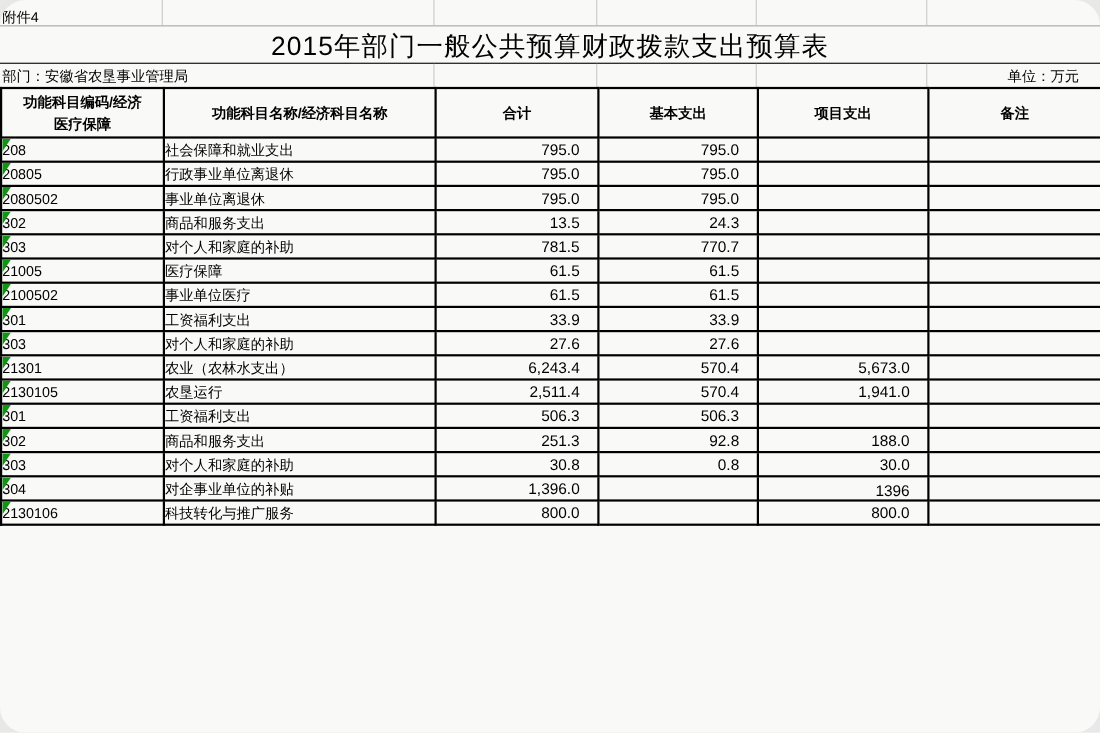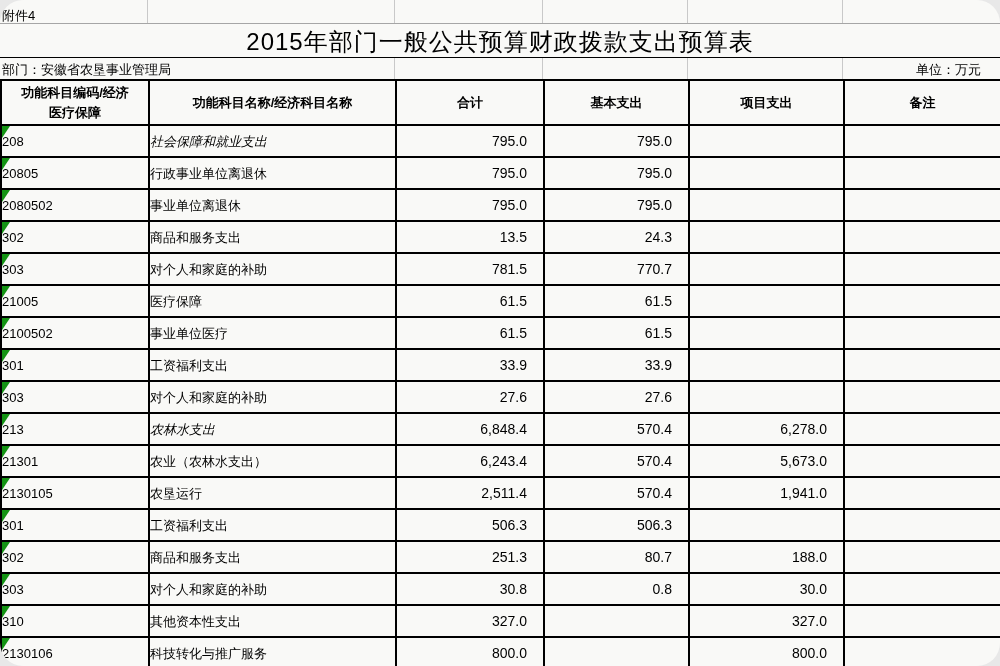--- a/index.html
+++ b/index.html
@@ -37,27 +37,27 @@
     border-collapse:collapse;table-layout:fixed;
   }
   .budget th,.budget td{
     border:2px solid var(--bd);padding:0;box-sizing:border-box;
     overflow:hidden;white-space:nowrap;
   }
   .budget th{
     font-size:13px;font-weight:bold;height:45px;
     text-align:center;vertical-align:middle;line-height:1.5;
   }
-  .budget tbody tr{height:32px;}
+  .budget tbody tr{height:22px;}
   .budget td{font-size:13px;vertical-align:middle;position:relative;line-height:1;}
   td.num{text-align:right;padding-right:16px;font-size:14px;}
   td.vbottom{vertical-align:bottom;padding-bottom:1px;}
   .ind-c0{padding-left:3px;}  .ind-c1{padding-left:17px;}
   .ind-c2{padding-left:27px;} .ind-c3{padding-left:38px;}
-  .ind-n0{padding-left:6px;font-style:italic;}  .ind-n1{padding-left:17px;}
+  .ind-n0{padding-left:6px;}  .ind-n1{padding-left:17px;}
   .ind-n2{padding-left:30px;} .ind-n3{padding-left:44px;}
   .tri{
     position:absolute;top:0;left:0;width:8px;height:12px;
     background:var(--green);
     clip-path:polygon(0 0,100% 0,0 100%);
   }
 </style>
 </head>
 <body>
 
@@ -172,28 +172,20 @@
         </tr>
         <tr>
           <td class="code ind-c3"><span class="tri"></span>303</td>
           <td class="name ind-n3">对个人和家庭的补助</td>
           <td class="num">27.6</td>
           <td class="num">27.6</td>
           <td class="num"></td>
           <td class="remark"></td>
         </tr>
         <tr>
-          <td class="code ind-c0"><span class="tri"></span>213</td>
-          <td class="name ind-n0">农林水支出</td>
-          <td class="num">6,848.4</td>
-          <td class="num">570.4</td>
-          <td class="num">6,278.0</td>
-          <td class="remark"></td>
-        </tr>
-        <tr>
           <td class="code ind-c1"><span class="tri"></span>21301</td>
           <td class="name ind-n1">农业（农林水支出）</td>
           <td class="num">6,243.4</td>
           <td class="num">570.4</td>
           <td class="num">5,673.0</td>
           <td class="remark"></td>
         </tr>
         <tr>
           <td class="code ind-c2"><span class="tri"></span>2130105</td>
           <td class="name ind-n2">农垦运行</td>
@@ -207,38 +199,38 @@
           <td class="name ind-n3">工资福利支出</td>
           <td class="num">506.3</td>
           <td class="num">506.3</td>
           <td class="num"></td>
           <td class="remark"></td>
         </tr>
         <tr>
           <td class="code ind-c3"><span class="tri"></span>302</td>
           <td class="name ind-n3">商品和服务支出</td>
           <td class="num">251.3</td>
-          <td class="num">80.7</td>
+          <td class="num">92.8</td>
           <td class="num">188.0</td>
           <td class="remark"></td>
         </tr>
         <tr>
           <td class="code ind-c3"><span class="tri"></span>303</td>
           <td class="name ind-n3">对个人和家庭的补助</td>
           <td class="num">30.8</td>
           <td class="num">0.8</td>
           <td class="num">30.0</td>
           <td class="remark"></td>
         </tr>
         <tr>
-          <td class="code ind-c3"><span class="tri"></span>310</td>
-          <td class="name ind-n3">其他资本性支出</td>
-          <td class="num">327.0</td>
-          <td class="num"></td>
-          <td class="num">327.0</td>
+          <td class="code ind-c3"><span class="tri"></span>304</td>
+          <td class="name ind-n3">对企事业单位的补贴</td>
+          <td class="num">1,396.0</td>
+          <td class="num"></td>
+          <td class="num vbottom">1396</td>
           <td class="remark"></td>
         </tr>
         <tr>
           <td class="code ind-c2"><span class="tri"></span>2130106</td>
           <td class="name ind-n2">科技转化与推广服务</td>
           <td class="num">800.0</td>
           <td class="num"></td>
           <td class="num">800.0</td>
           <td class="remark"></td>
         </tr>

